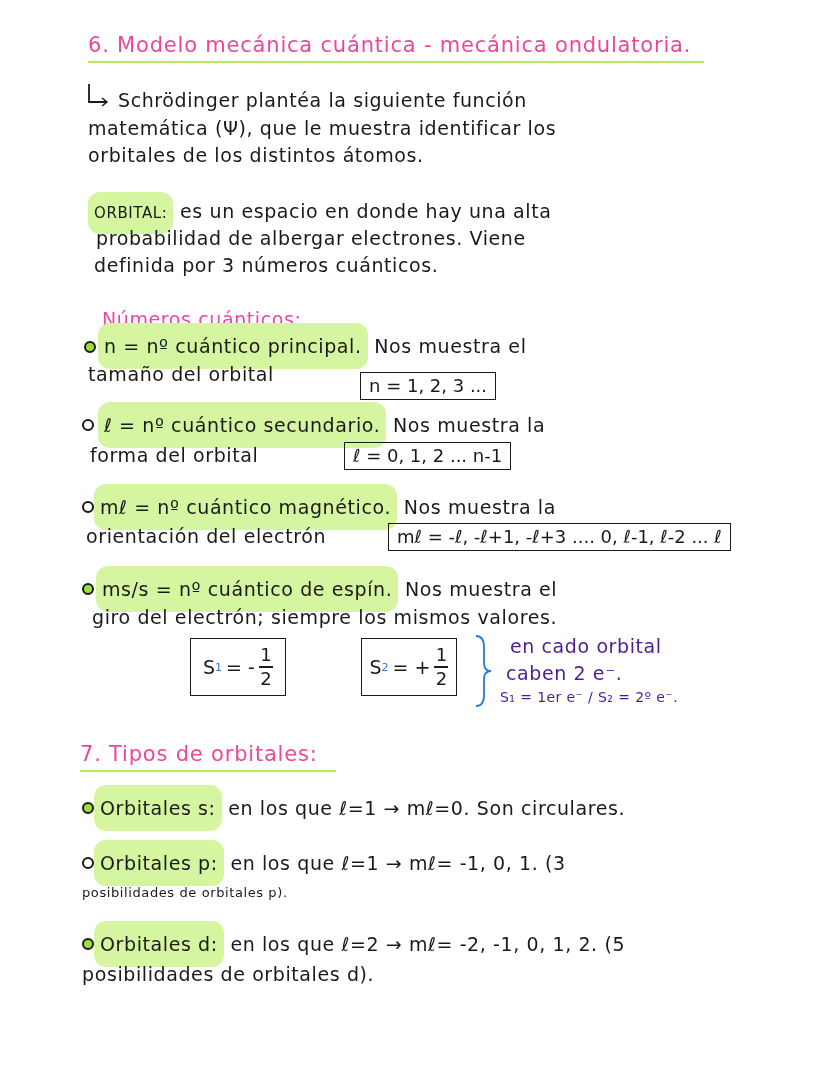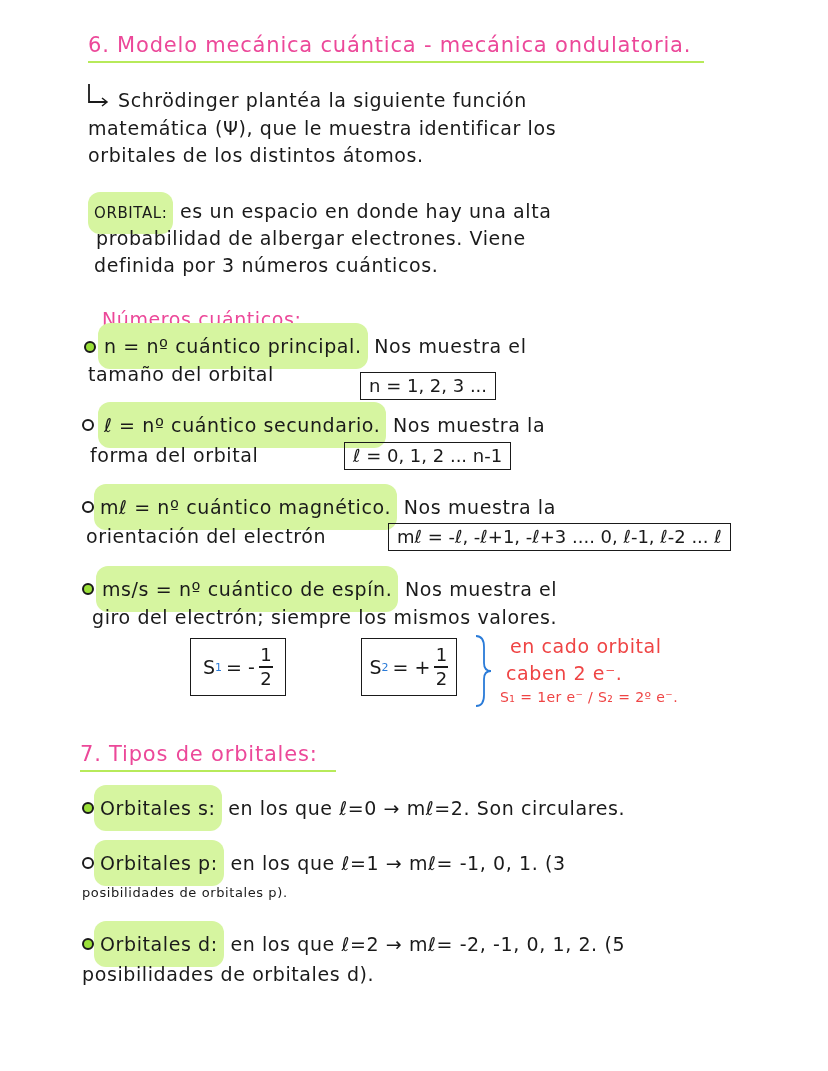--- a/index.html
+++ b/index.html
@@ -3,21 +3,21 @@
 <meta charset="utf-8">
 <style>
   html, body { margin: 0; padding: 0; }
   body {
     width: 828px; height: 1071px; background: #ffffff; position: relative; overflow: hidden;
     font-family: "DejaVu Sans", sans-serif; color: #1a1a1a;
   }
   .abs { position: absolute; white-space: nowrap; }
   .txt { font-size: 19px; letter-spacing: 0.6px; line-height: 27px; }
   .green { color: #ec4899; }
-  .blue { color: #ef4444; }
+  .blue { color: #4c1d95; }
   .h-title { font-size: 21px; letter-spacing: 0.8px; }
   .underline { position: absolute; height: 2px; background: #b7ea5a; }
   .hl { background: #d6f5a0; border-radius: 12px; padding: 12px 6px; margin-left: -6px; }
   .bullet {
     position: absolute; width: 8px; height: 8px; border-radius: 50%;
     border: 2px solid #1a1a1a; background: #9be03a;
   }
   .bullet.hollow { background: #ffffff; }
   .box { position: absolute; border: 1.5px solid #1a1a1a; font-size: 18px; padding: 0 8px; line-height: 26px; white-space: nowrap; }
   .frac { display: inline-flex; flex-direction: column; align-items: center; vertical-align: middle; font-size: 18px; line-height: 18px; }
@@ -110,21 +110,21 @@
 <div class="abs txt blue" style="left:510px; top:633px;">en cado orbital</div>
 <div class="abs txt blue" style="left:506px; top:660px;">caben 2 e⁻.</div>
 <div class="abs blue" style="left:500px; top:689px; font-size:14px; letter-spacing:0.4px;">S₁ = 1er e⁻ / S₂ = 2º e⁻.</div>
 
 <div class="abs txt h-title green" style="left:80px; top:741px;">7. Tipos de orbitales:</div>
 <div class="underline" style="left:80px; top:770px; width:256px;"></div>
 
 <div class="bullet" style="left:82px; top:802px;"></div>
 <div class="abs txt" style="left:100px; top:795px;">
   <span class="hl">Orbitales s:</span>
-  <span>en los que ℓ=0 → mℓ=2. Son circulares.</span>
+  <span>en los que ℓ=1 → mℓ=0. Son circulares.</span>
 </div>
 
 <div class="bullet hollow" style="left:82px; top:857px;"></div>
 <div class="abs txt" style="left:100px; top:850px;">
   <span class="hl">Orbitales p:</span>
   <span>en los que ℓ=1 → mℓ= -1, 0, 1. (3</span>
 </div>
 <div class="abs txt" style="left:82px; top:879px; font-size:13px;">posibilidades de orbitales p).</div>
 
 <div class="bullet" style="left:82px; top:938px;"></div>

